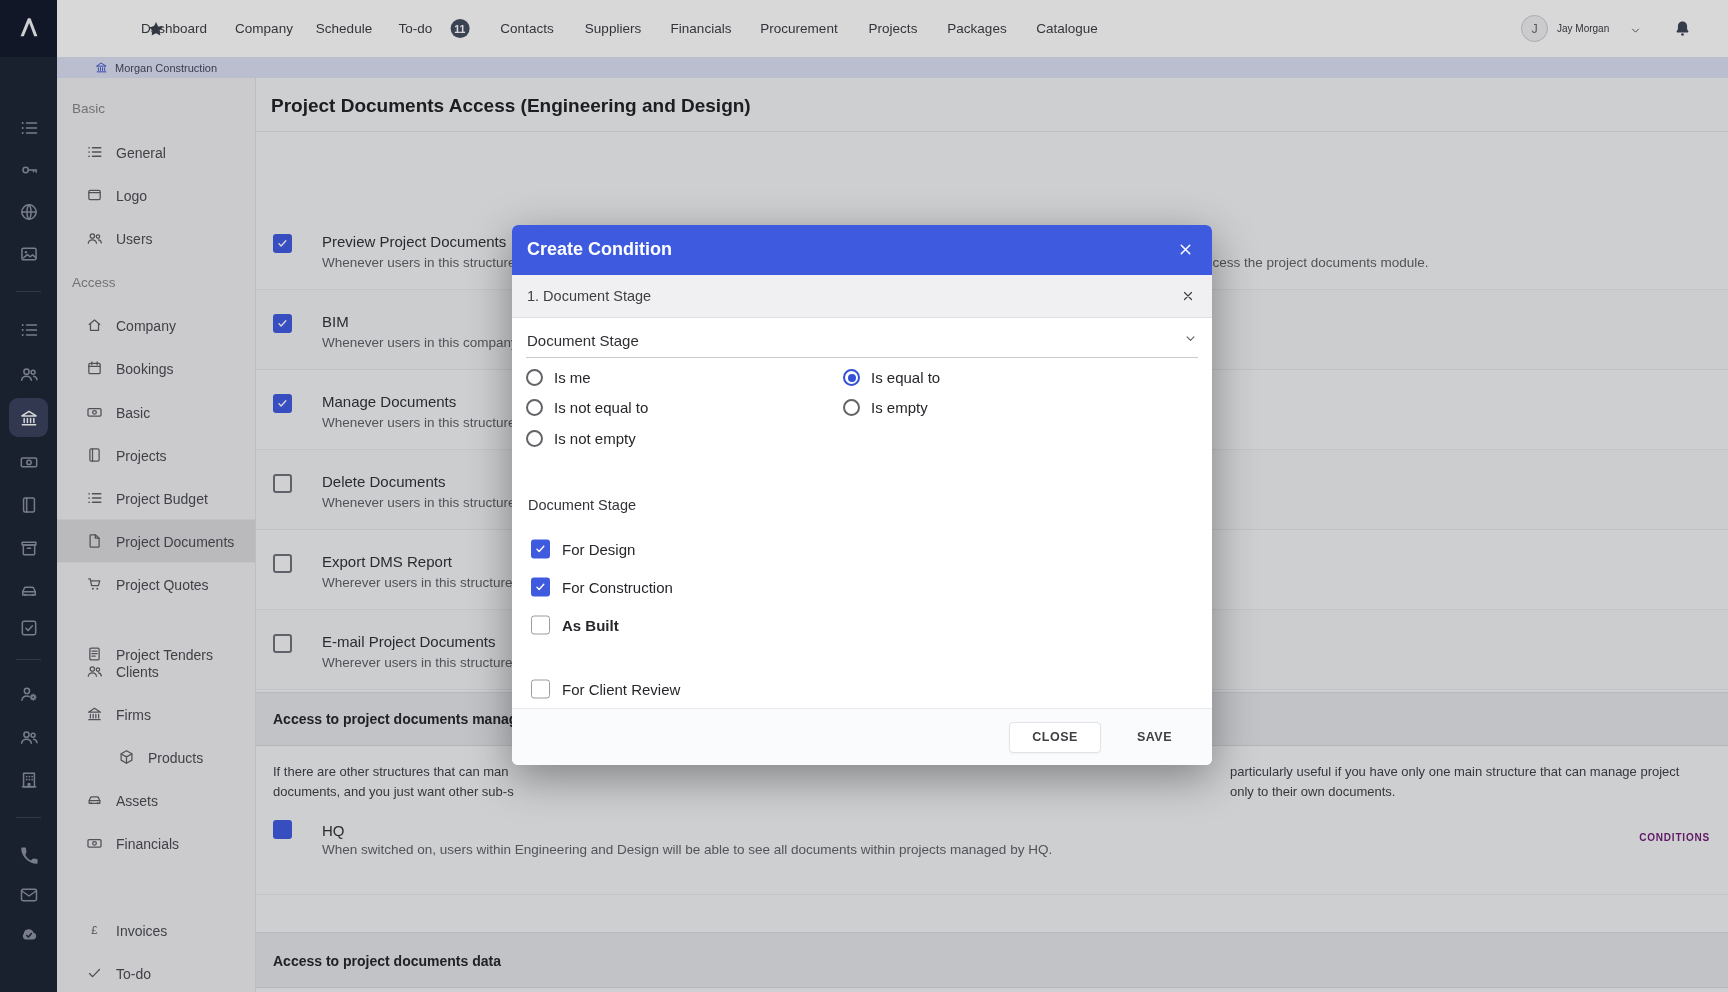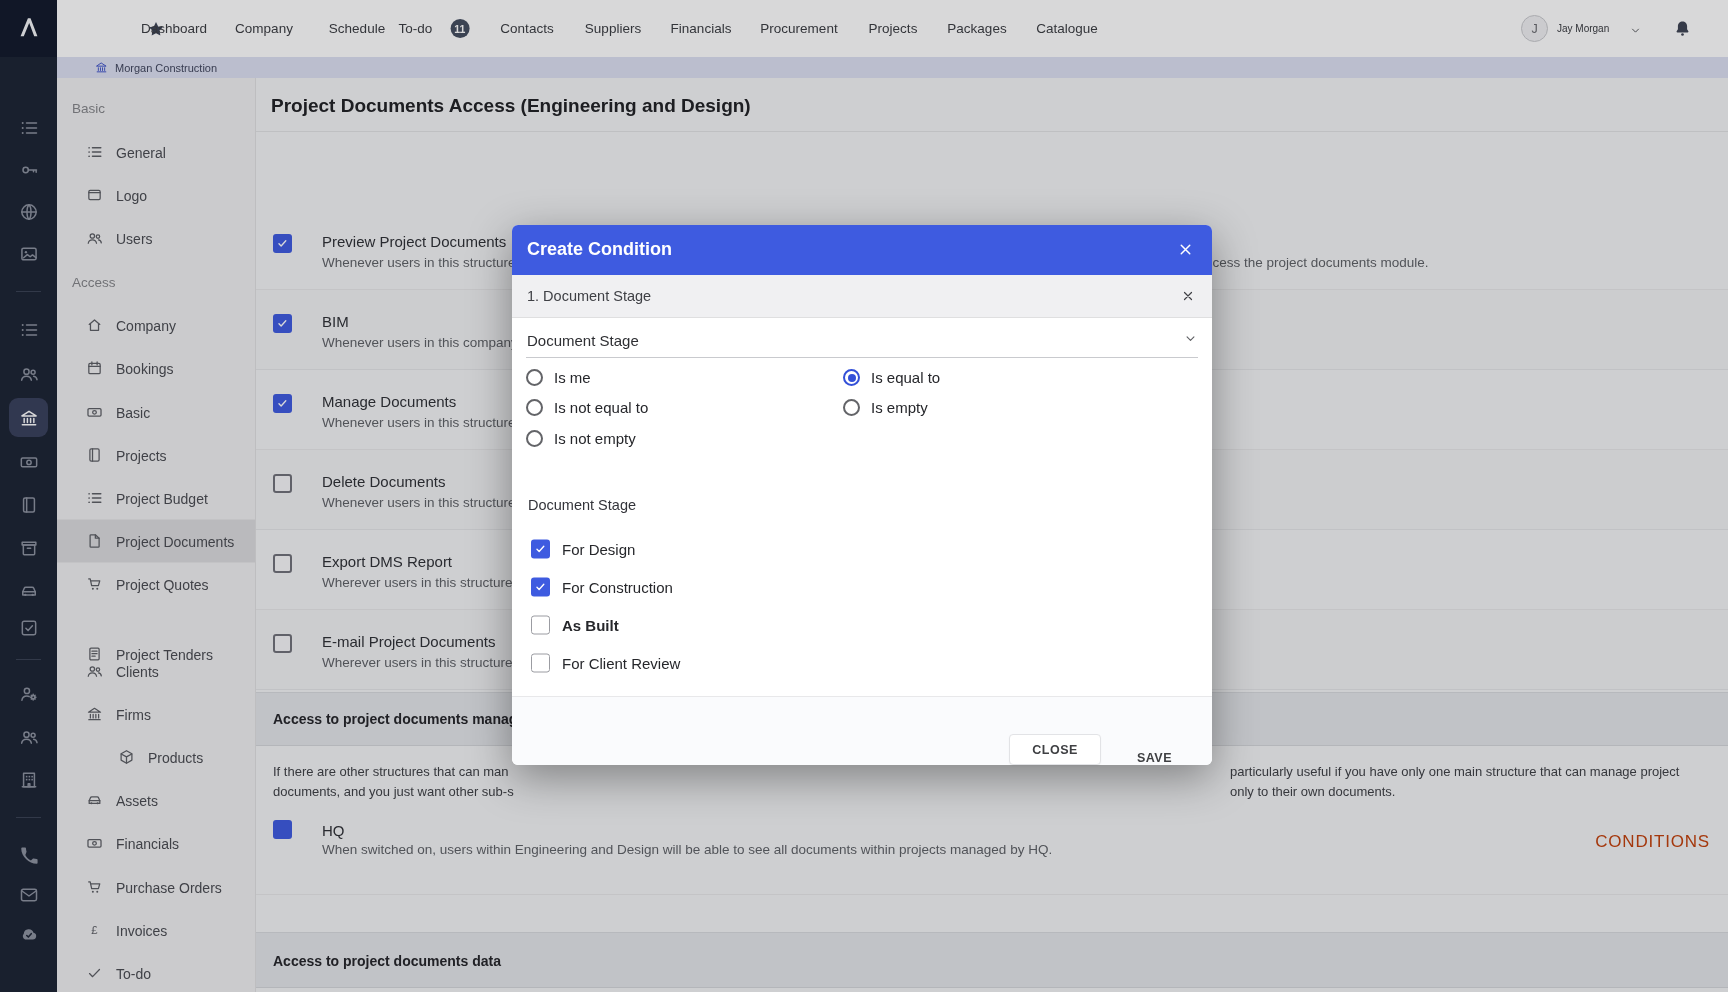--- a/index.html
+++ b/index.html
@@ -48,21 +48,21 @@
   .perm-row.alt{background:#F1F2F4;}
   .perm-label{position:absolute;left:66px;top:23px;font-size:15px;color:#2F3136;}
   .perm-desc{position:absolute;left:66px;top:45px;font-size:13.5px;color:#5F6267;white-space:nowrap;}
   .cb{position:absolute;left:17px;width:19px;height:19px;border-radius:3px;cursor:pointer;}
   .cb.on{background:var(--accent);display:flex;align-items:center;justify-content:center;}
   .cb.off{border:2px solid #71727A;background:rgba(255,255,255,.35);}
   .band{position:absolute;left:0;right:0;background:#E4E6EA;border-top:1px solid rgba(0,0,0,.05);border-bottom:1px solid rgba(0,0,0,.06);}
   .band-title{position:absolute;left:17px;font-size:14px;font-weight:700;color:#25262A;white-space:nowrap;}
   .para-line{position:absolute;left:17px;font-size:13px;color:#3F4146;white-space:nowrap;}
   .para-right{position:absolute;left:957px;top:0;font-size:13px;color:#3F4146;white-space:nowrap;}
-  #conditions-btn{position:absolute;right:18px;top:754px;font-size:17px;font-weight:400;letter-spacing:.8px;color:#c2410c;cursor:pointer;}
+  #conditions-btn{position:absolute;right:18px;top:754px;font-size:10px;font-weight:700;letter-spacing:.8px;color:#701a75;cursor:pointer;}
   #hq-sep{position:absolute;left:0;right:0;top:816px;height:1px;background:rgba(0,0,0,.05);}
 
   
   #overlay{position:absolute;inset:0;background:rgba(10,12,16,.16);z-index:20;}
   #modal{position:absolute;left:512px;top:225px;width:700px;height:540px;background:#fff;border-radius:6px;
          box-shadow:0 12px 44px rgba(0,0,0,.38);z-index:30;}
   #modal-header{position:absolute;left:0;right:0;top:0;height:50px;background:var(--accent);border-radius:6px 6px 0 0;}
   #modal-title{position:absolute;left:15px;top:14px;font-size:18px;font-weight:600;color:#fff;}
   #modal-close{position:absolute;right:18px;top:16px;color:#fff;cursor:pointer;}
   #cond-strip{position:absolute;left:0;right:0;top:50px;height:43px;background:#F0F0F2;border-bottom:1px solid rgba(0,0,0,.07);}
@@ -75,22 +75,22 @@
   .radio{width:17px;height:17px;border-radius:50%;border:2px solid #636468;position:relative;flex:none;}
   .radio.on{border-color:#3350D8;}
   .radio.on::after{content:'';position:absolute;inset:2.5px;border-radius:50%;background:#3350D8;}
   .radio-label{margin-left:11px;font-size:15px;color:#26272B;}
   #group-label{position:absolute;left:16px;top:272px;font-size:14.5px;color:#33343A;}
   .opt-row{position:absolute;left:19px;display:flex;align-items:center;cursor:pointer;transform:translateY(-50%);}
   .mcb{width:19px;height:19px;border-radius:3px;flex:none;}
   .mcb.on{background:var(--accent);display:flex;align-items:center;justify-content:center;}
   .mcb.off{border:1.6px solid #9B9CA2;background:#fff;}
   .opt-label{margin-left:12px;font-size:15px;color:#26272B;}
-  #modal-footer{position:absolute;left:0;right:0;bottom:0;height:69px;background:#FAFBFD;border-top:1px solid #E8E8EA;
-                border-radius:0 0 6px 6px;display:flex;align-items:flex-end;justify-content:flex-end;gap:36px;padding-right:40px;}
+  #modal-footer{position:absolute;left:0;right:0;bottom:0;height:57px;background:#FAFBFD;border-top:1px solid #E8E8EA;
+                border-radius:0 0 6px 6px;display:flex;align-items:center;justify-content:flex-end;gap:36px;padding-right:40px;}
   #close-btn{height:31px;padding:0 22px;background:#fff;border:1px solid #E2E3E6;border-radius:4px;
              font-family:inherit;font-size:12.5px;font-weight:600;letter-spacing:.5px;color:#3F4043;cursor:pointer;box-shadow:0 1px 2px rgba(0,0,0,.04);}
   #save-btn{background:none;border:none;font-family:inherit;font-size:12.5px;font-weight:600;letter-spacing:.5px;color:#3F4043;cursor:pointer;}
 </style>
 </head>
 <body>
 
 <div id="app">
 
   <aside id="rail">
@@ -237,21 +237,21 @@
           <path fill="currentColor" d="M12 2.6l2.9 5.9 6.5 1-4.7 4.6 1.1 6.5-5.8-3-5.8 3 1.1-6.5L2.6 9.5l6.5-1z"></path>
         </svg>
       </span>
     <div id="nav-items">
         <div class="nav-item" style="left: 117px;">
           <span>Dashboard</span>
         </div>
         <div class="nav-item" style="left: 207px;">
           <span>Company</span>
         </div>
-        <div class="nav-item" style="left: 300px;">
+        <div class="nav-item" style="left: 287px;">
           <span>Schedule</span>
         </div>
         <div class="nav-item" style="left: 377px;">
           <span>To-do</span>
           <span class="nav-badge">11</span>
         </div>
         <div class="nav-item" style="left: 470px;">
           <span>Contacts</span>
         </div>
         <div class="nav-item" style="left: 556px;">
@@ -447,30 +447,20 @@
       </div>
       <div class="sb-item" style="top: 765px;">
         <span class="sb-ic">
           <svg viewBox="0 0 24 24" width="17" height="17">
             <rect fill="none" stroke="currentColor" stroke-width="1.8" stroke-linecap="round" stroke-linejoin="round" x="2.8" y="7.2" width="18.4" height="10.6" rx="1.6"></rect>
             <circle fill="none" stroke="currentColor" stroke-width="1.8" stroke-linecap="round" stroke-linejoin="round" cx="12" cy="12.5" r="2.6"></circle>
           </svg>
         </span>
         <span class="sb-label">Financials</span>
       </div>
-      <div class="sb-item" style="top: 809px;">
-        <span class="sb-ic">
-          <svg viewBox="0 0 24 24" width="17" height="17">
-            <path fill="none" stroke="currentColor" stroke-width="1.8" stroke-linecap="round" stroke-linejoin="round" d="M3.8 4.8h2.1l2.1 9.6h9.5l1.9-6.8H7"></path>
-            <circle cx="9.7" cy="18.8" r="1.4" fill="currentColor"></circle>
-            <circle cx="15.9" cy="18.8" r="1.4" fill="currentColor"></circle>
-          </svg>
-        </span>
-        <span class="sb-label">Purchase Orders</span>
-      </div>
       <div class="sb-item" style="top: 852px;">
         <span class="sb-ic">
           <svg viewBox="0 0 24 24" width="17" height="17">
             <text x="12" y="17" font-size="16" text-anchor="middle" fill="currentColor" font-family="Liberation Sans,sans-serif">£</text>
           </svg>
         </span>
         <span class="sb-label">Invoices</span>
       </div>
       <div class="sb-item" style="top: 895px;">
         <span class="sb-ic">
@@ -615,21 +605,21 @@
             <svg viewBox="0 0 24 24" width="13" height="13">
               <path fill="none" stroke="#fff" stroke-width="2.5" stroke-linecap="round" stroke-linejoin="round" d="M5.5 12.6l4 4 8.6-9.6"></path>
             </svg>
           </span>
           <span class="opt-label">For Construction</span>
         </div>
         <div class="opt-row" style="top: 400px; font-weight: bold;">
           <span class="mcb off"></span>
           <span class="opt-label">As Built</span>
         </div>
-        <div class="opt-row" style="top: 438px;">
+        <div class="opt-row" style="top: 464px;">
           <span class="mcb off"></span>
           <span class="opt-label">For Client Review</span>
         </div>
       </div>
     <div id="modal-footer">
       <button id="close-btn">CLOSE</button>
       <button id="save-btn">SAVE</button>
     </div>
   </section>
 </div>

